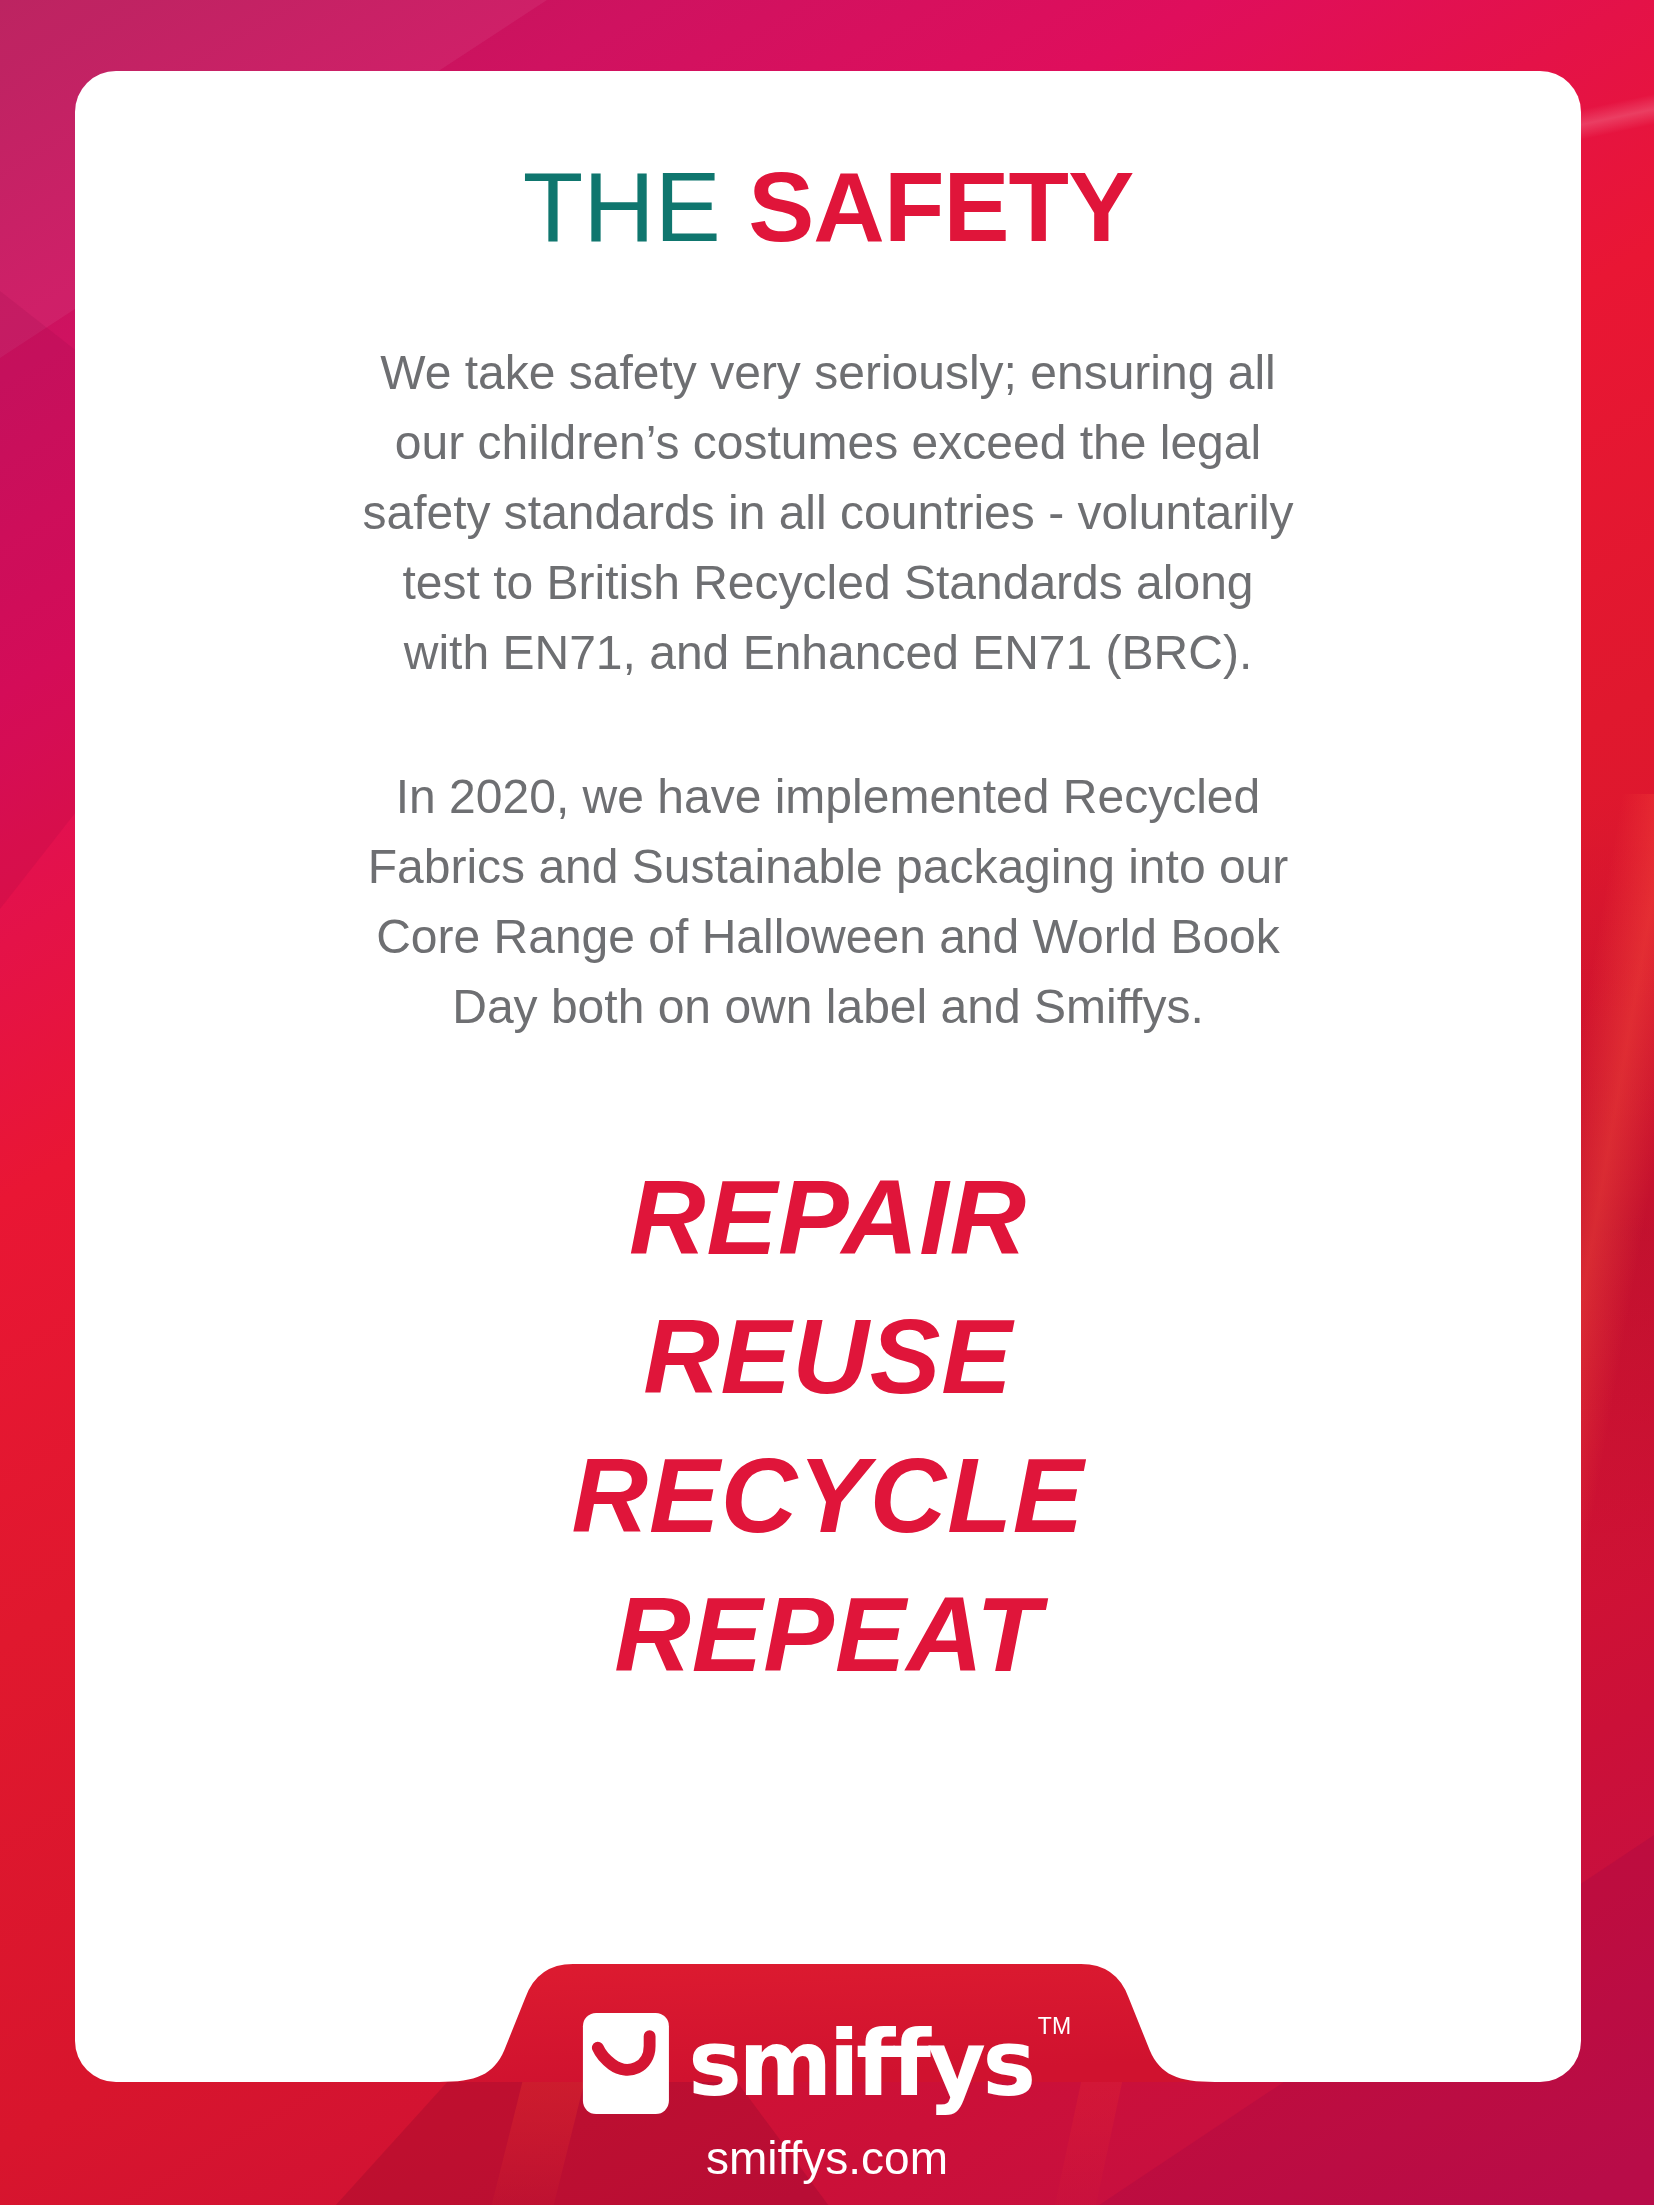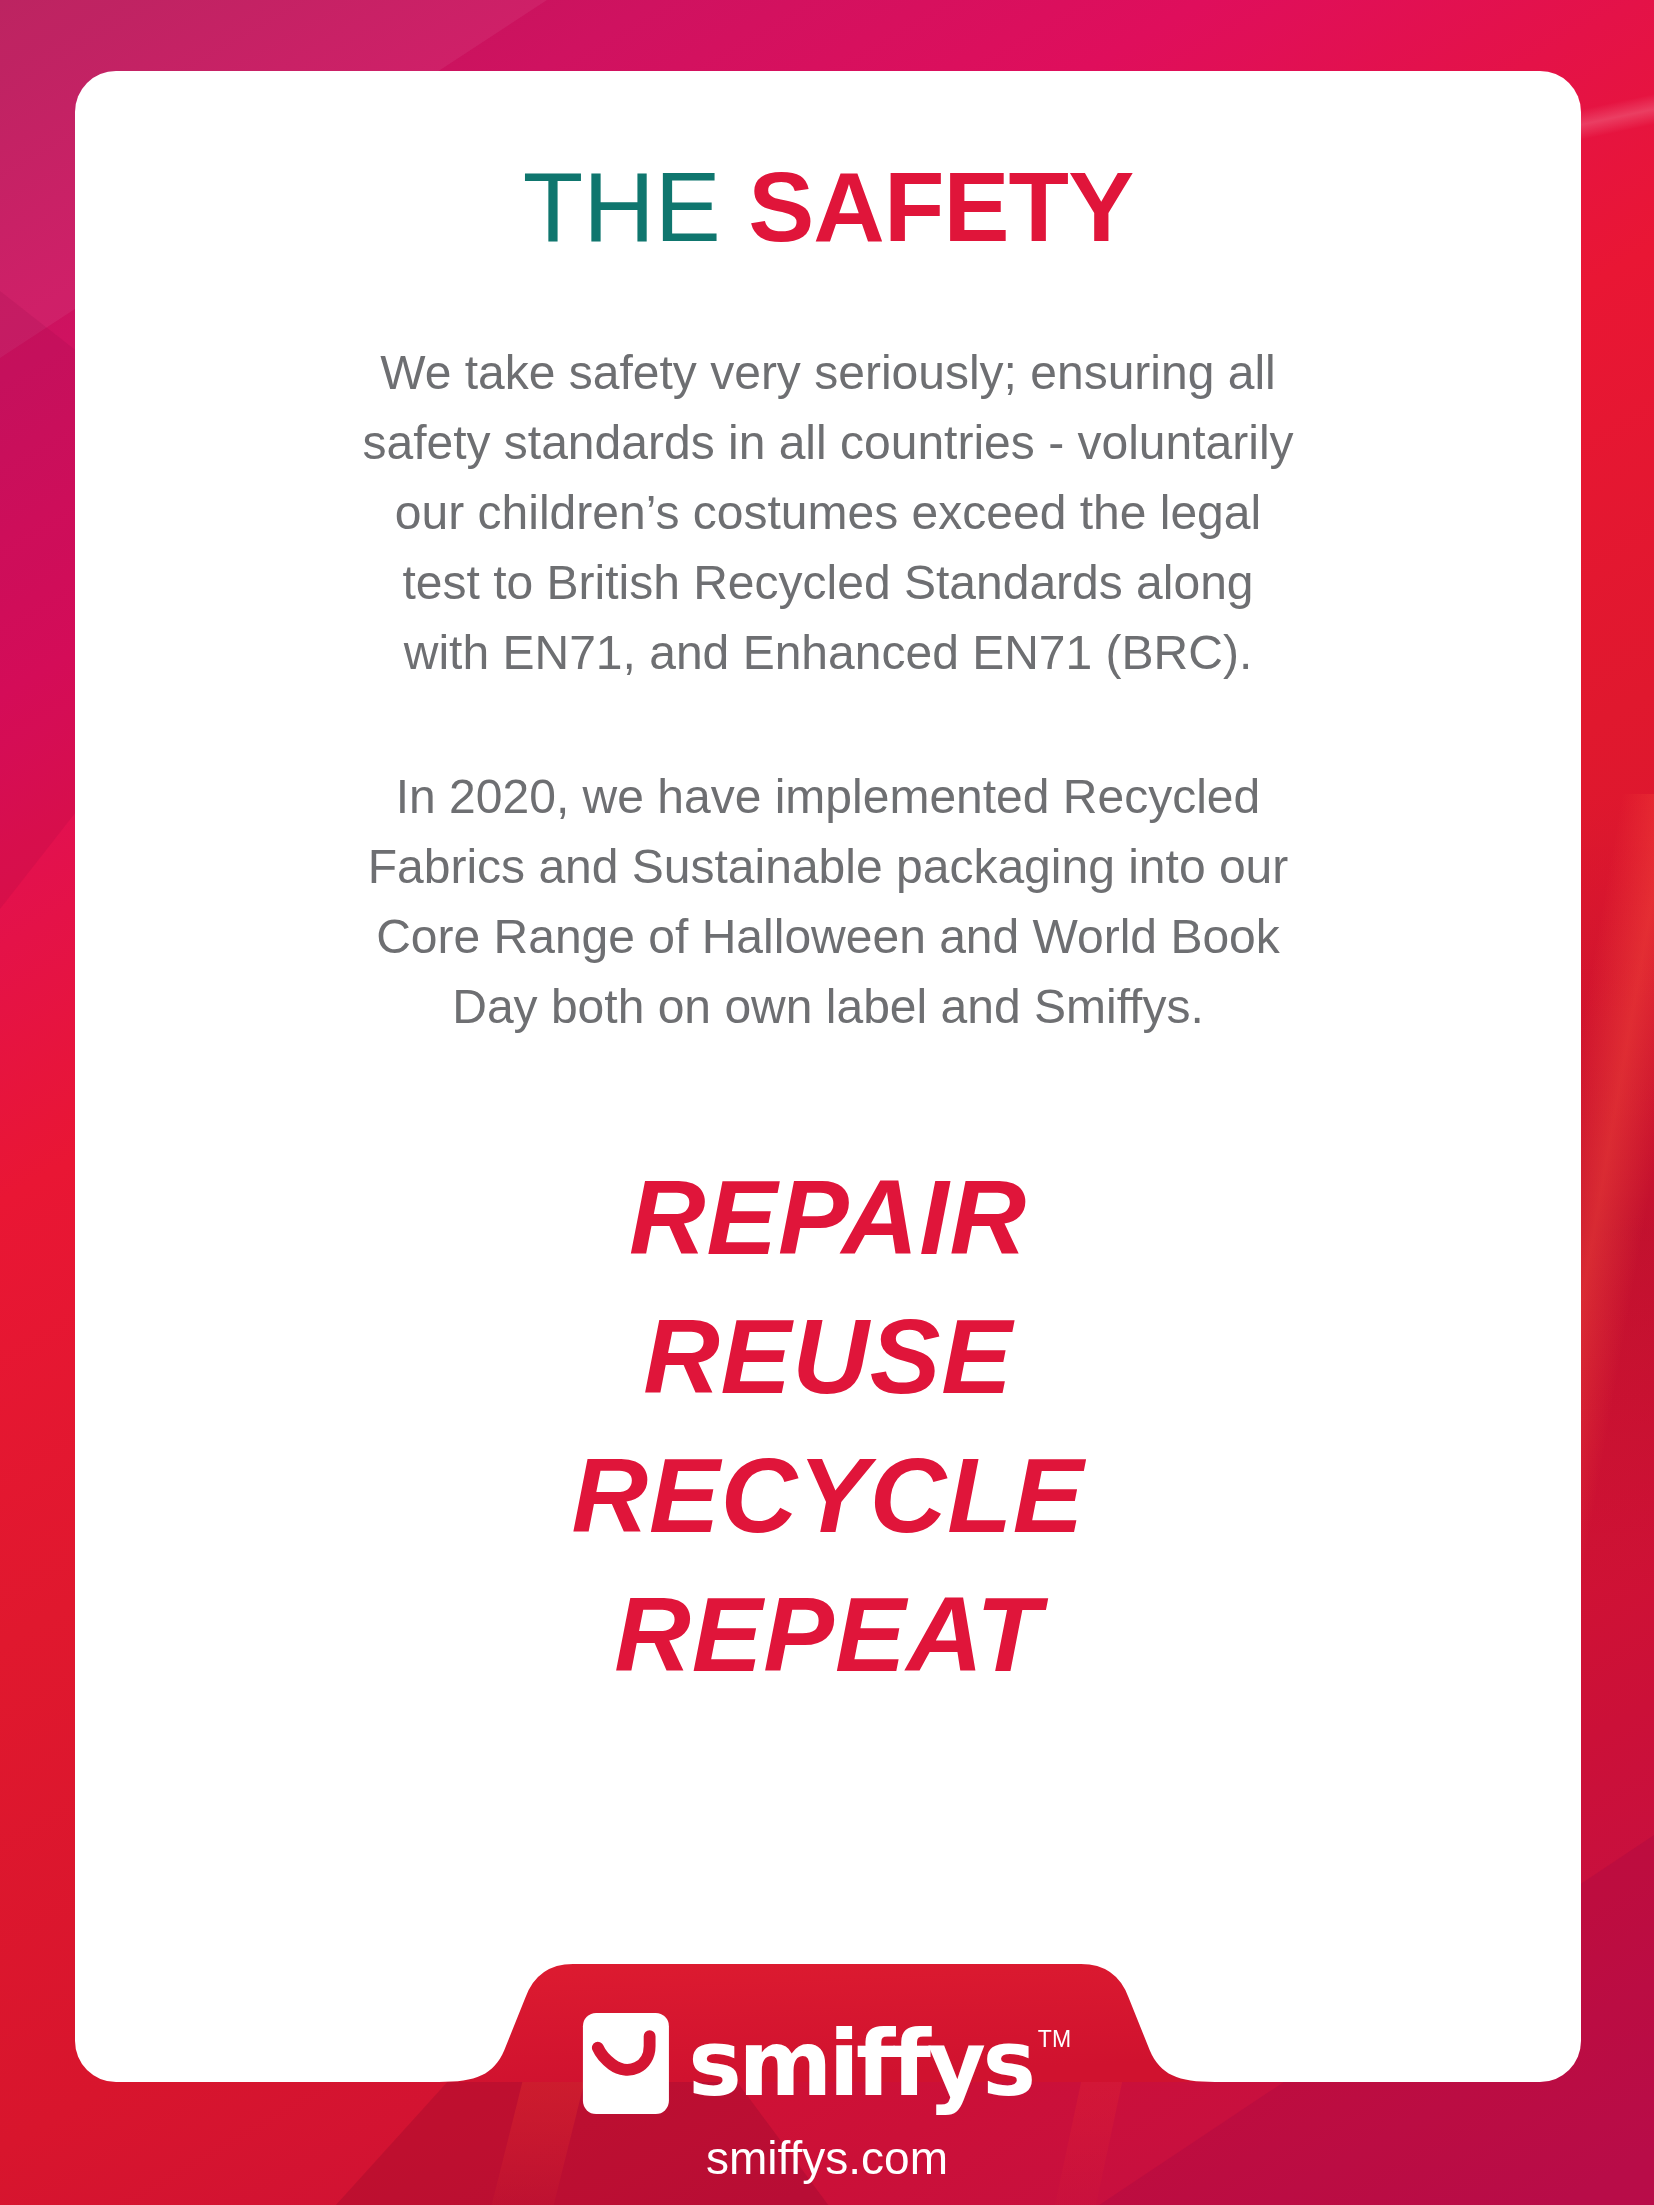--- a/index.html
+++ b/index.html
@@ -146,21 +146,21 @@
     line-height: 101px;
     letter-spacing: -3.5px;
     margin-left: 19.4px;
   }
   .logo-tm {
     color: #ffffff;
     font-size: 23px;
     font-weight: 400;
     letter-spacing: 0;
     margin-left: 5.3px;
-    margin-top: 13px;
+    margin-top: 0;
     font-family: "Liberation Sans", sans-serif;
   }
   .website {
     position: absolute;
     left: 50%;
     top: 2131px;
     transform: translateX(-50%);
     color: #ffffff;
     font-size: 46px;
     font-weight: 400;
@@ -181,22 +181,22 @@
   <div class="facet facet-br-dark"></div>
 
   <div class="card">
 
     <div class="heading heading-1">
       <span class="prefix">THE</span><span> </span><span class="highlight">SAFETY</span>
     </div>
 
     <div class="para">
       <div class="line">We take safety very seriously; ensuring all</div>
+      <div class="line">our children’s costumes exceed the legal</div>
       <div class="line">safety standards in all countries - voluntarily</div>
-      <div class="line">our children’s costumes exceed the legal</div>
       <div class="line">test to British Recycled Standards along</div>
       <div class="line">with EN71, and Enhanced EN71 (BRC).</div>
     </div>
 
 
     <div class="para">
       <div class="line">In 2020, we have implemented Recycled</div>
       <div class="line">Fabrics and Sustainable packaging into our</div>
       <div class="line">Core Range of Halloween and World Book</div>
       <div class="line">Day both on own label and Smiffys.</div>

